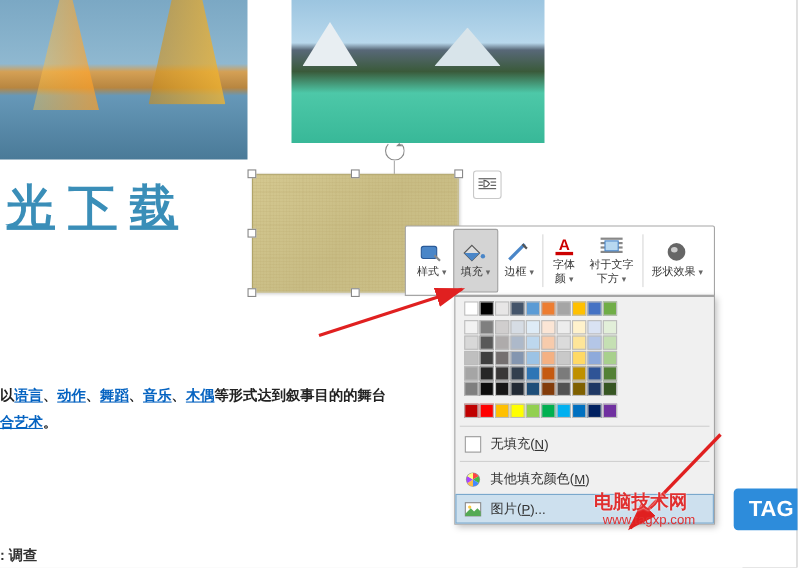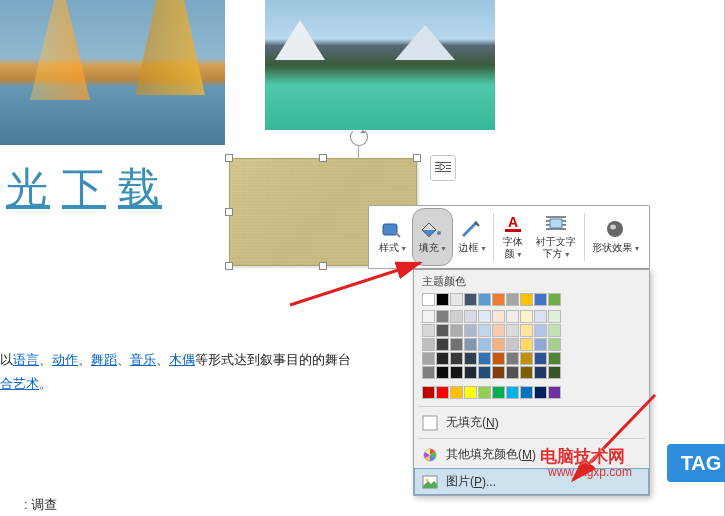--- a/index.html
+++ b/index.html
@@ -1,18 +1,18 @@
 <!DOCTYPE html>
 <html><head>
 <meta charset="utf-8">
 <style>
 * { margin: 0; padding: 0; box-sizing: border-box; font-family: "Microsoft YaHei", Arial, sans-serif; }
 body { width: 725px; height: 516px; background: #f5f5f5; position: relative; overflow: hidden; }
 
-.doc-area { position: absolute; top: 0; left: 0; width: 725px; height: 516px; background: #fff; border-right: 1px solid #ccc; }
+.doc-area { position: absolute; top: 0; left: 0; width: 725px; height: 516px; background: #fff; border-right: 1px solid #ccc; font-weight: bold; }
 .doc-shadow { position: absolute; top: 0; left: 675px; width: 50px; height: 516px; background: #999; }
 
 
 .img1 { position: absolute; top: 0; left: 0; width: 225px; height: 145px; background: linear-gradient(180deg, #7ba8c4 0%, #8fb8d0 40%, #d4a055 45%, #b88640 55%, #6698b8 60%, #4a7a98 100%); }
 .img1::before { content: ""; position: absolute; top: 0; left: 30px; width: 60px; height: 100px; background: linear-gradient(90deg, rgba(255,200,80,0.4), rgba(255,160,40,0.7)); clip-path: polygon(40% 0, 60% 0, 100% 100%, 0 100%); }
 .img1::after { content: ""; position: absolute; top: 0; right: 20px; width: 70px; height: 95px; background: linear-gradient(90deg, rgba(200,140,30,0.6), rgba(240,180,50,0.8)); clip-path: polygon(30% 0, 70% 0, 100% 100%, 0 100%); }
 
 .img2 { position: absolute; top: 0; left: 265px; width: 230px; height: 130px; background: linear-gradient(180deg, #9cc5e0 0%, #b8d8ec 30%, #586878 35%, #3a5a3a 50%, #4dc8a8 65%, #38b898 100%); }
 .img2::before { content: ""; position: absolute; top: 20px; left: 10px; width: 50px; height: 40px; background: #e8eef2; clip-path: polygon(50% 0, 100% 100%, 0 100%); }
 .img2::after { content: ""; position: absolute; top: 25px; right: 40px; width: 60px; height: 35px; background: #d8e4ea; clip-path: polygon(50% 0, 100% 100%, 0 100%); }
@@ -35,26 +35,26 @@
 .layout-btn svg { width: 18px; height: 18px; }
 
 
 .title-text { position: absolute; top: 160px; left: 0; font-size: 42px; color: #3a8eb8; letter-spacing: 2px; text-decoration: underline; text-decoration-color: #3a8eb8; font-family: "SimSun", serif; }
 .title-text span { margin: 0 6px; }
 
 
 .body-text { position: absolute; top: 348px; left: 0; width: 415px; font-size: 13px; line-height: 24px; color: #222; }
 .body-text a { color: #0563c1; text-decoration: underline; }
 
-.footer { position: absolute; bottom: 2px; left: 0; font-size: 13px; color: #333; padding-left: 24px; }
+.footer { position: absolute; bottom: 2px; left: 0; font-size: 13px; color: #333; }
 
 
 .toolbar { position: absolute; top: 205px; left: 368px; width: 282px; height: 64px; background: #fff; border: 1px solid #a5a5a5; border-top-left-radius: 2px; border-top-right-radius: 2px; display: flex; align-items: center; padding: 2px 4px; }
 .tb-item { display: flex; flex-direction: column; align-items: center; justify-content: center; padding: 2px 6px; height: 58px; cursor: pointer; }
-.tb-item.selected { background: #d4d4d4; border: 1px solid #a0a0a0; border-radius: 12px; }
+.tb-item.selected { background: #d4d4d4; border: 1px solid #a0a0a0; border-radius: 2px; }
 .tb-icon { width: 22px; height: 20px; margin-bottom: 2px; display: flex; align-items: center; justify-content: center; position: relative; }
 .tb-label { font-size: 10px; color: #333; text-align: center; line-height: 12px; white-space: nowrap; }
 .tb-sep { width: 1px; height: 48px; background: #d8d8d8; margin: 0 2px; }
 .dd-arrow { font-size: 8px; color: #666; }
 
 
 .dropdown { position: absolute; top: 269px; left: 413px; width: 237px; background: #f0f0f0; border: 1px solid #a5a5a5; box-shadow: 2px 2px 6px rgba(0,0,0,0.25); }
 .dd-section { padding: 4px 8px; }
 .dd-header { font-size: 11px; color: #444; margin-bottom: 4px; }
 .swatch-row { display: flex; gap: 1px; margin-bottom: 1px; }
@@ -176,21 +176,20 @@
           <ellipse cx="10" cy="9" rx="8" ry="8" fill="#666"></ellipse>
           <ellipse cx="8" cy="7" rx="3" ry="2.5" fill="#ccc"></ellipse>
         </svg>
       </div>
     <div class="tb-label"><span>形状效果</span> <span class="dd-arrow">▾</span></div>
   </div>
 </div>
 
 <div class="dropdown">
   <div class="dd-section">
-    <div class="dd-header">主题颜色</div>
     <div class="swatch-row" id="theme-row1">
         <div class="swatch" style="background: rgb(255, 255, 255);"></div>
         <div class="swatch" style="background: rgb(0, 0, 0);"></div>
         <div class="swatch" style="background: rgb(231, 230, 230);"></div>
         <div class="swatch" style="background: rgb(68, 84, 106);"></div>
         <div class="swatch" style="background: rgb(91, 155, 213);"></div>
         <div class="swatch" style="background: rgb(237, 125, 49);"></div>
         <div class="swatch" style="background: rgb(165, 165, 165);"></div>
         <div class="swatch" style="background: rgb(255, 192, 0);"></div>
         <div class="swatch" style="background: rgb(68, 114, 196);"></div>

